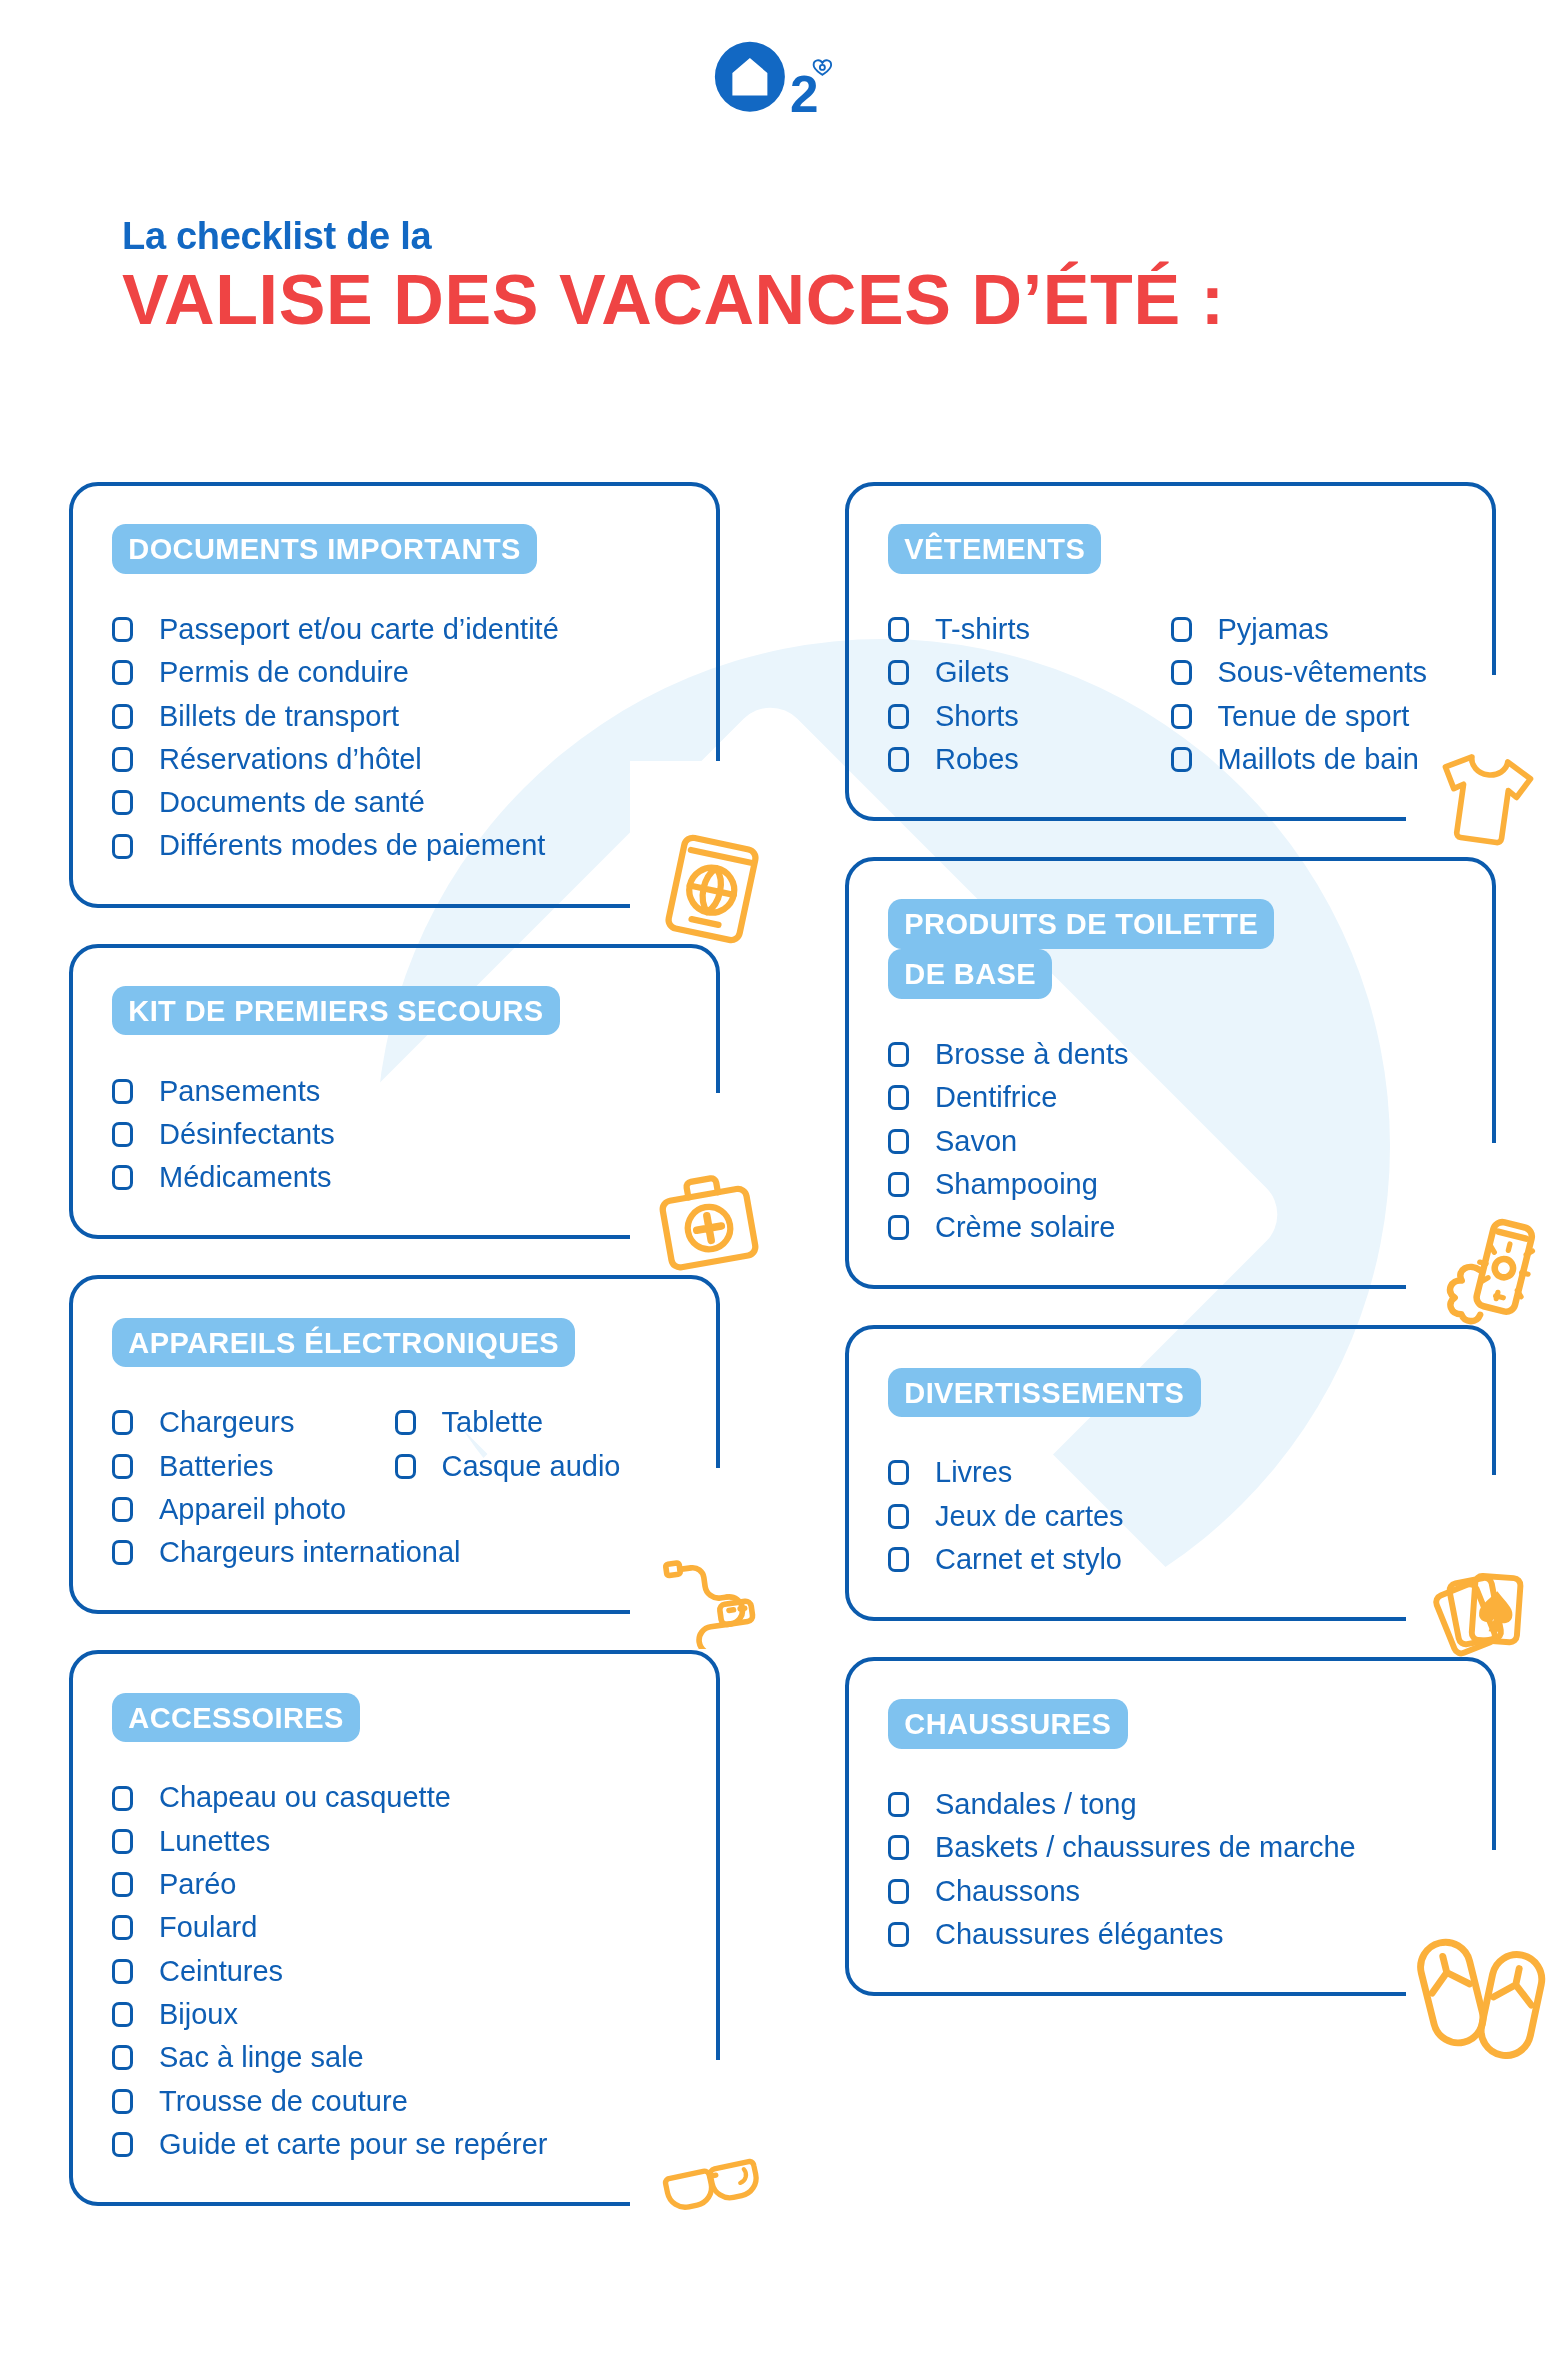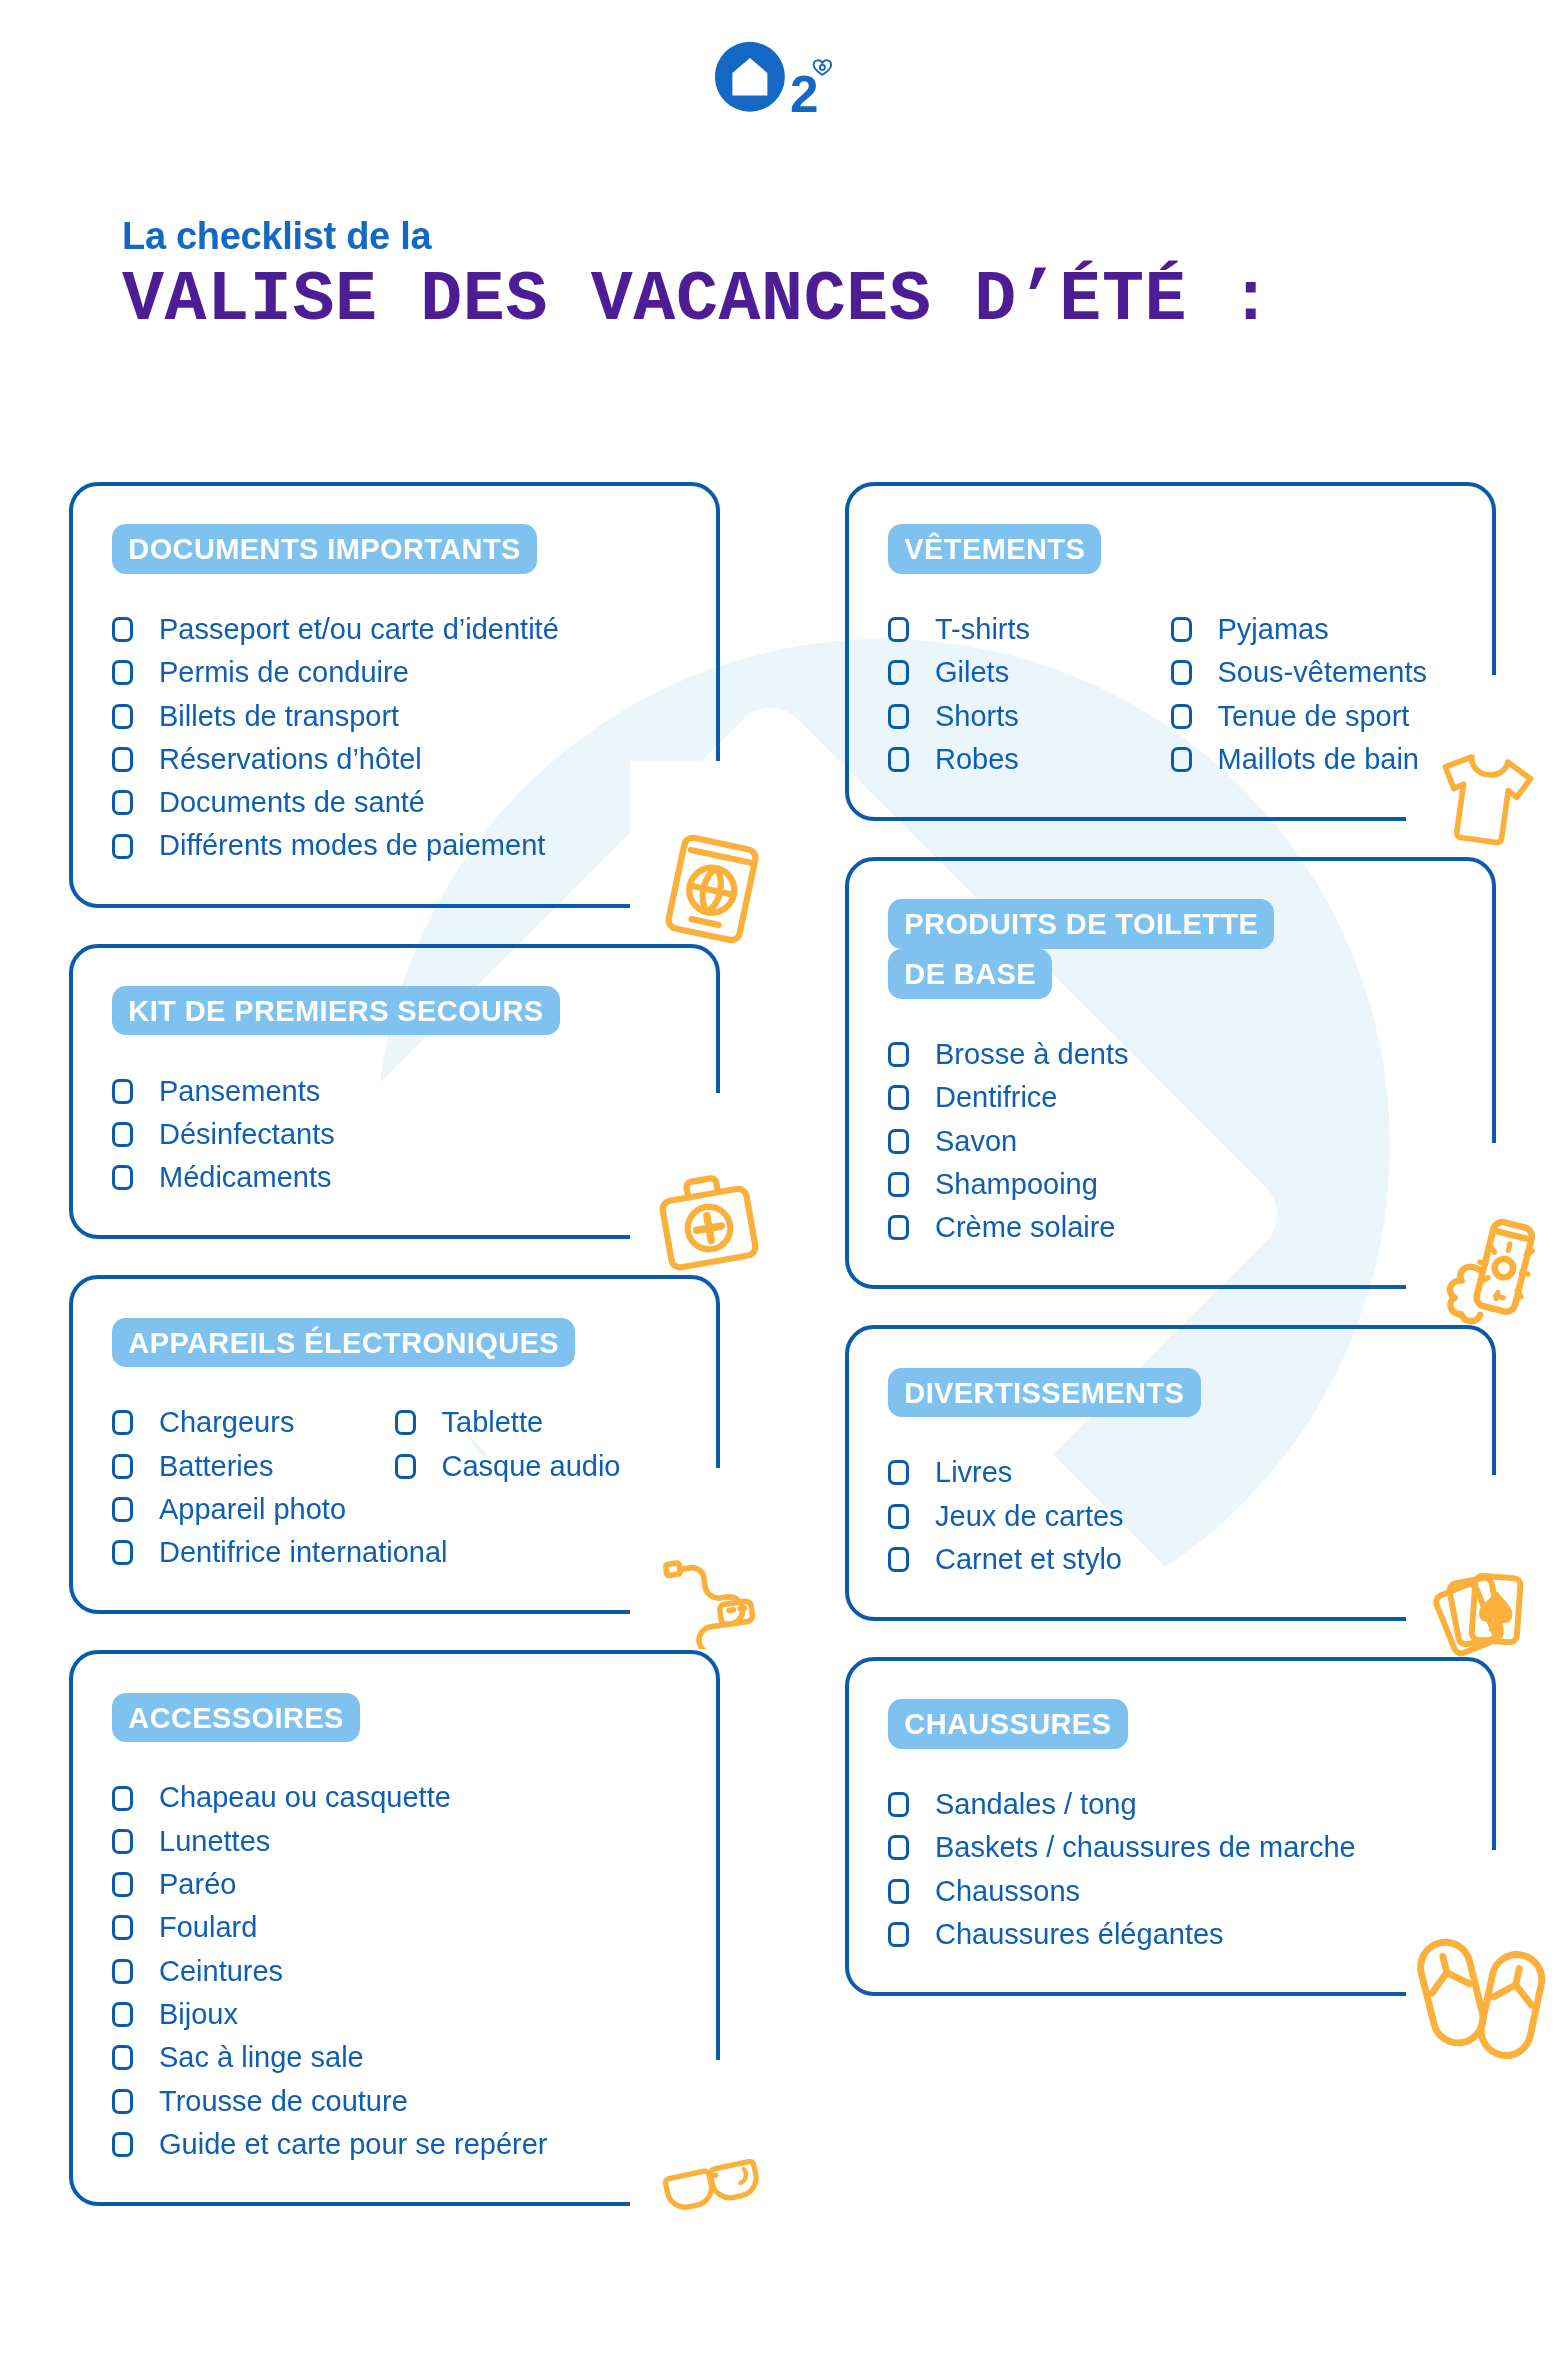--- a/index.html
+++ b/index.html
@@ -47,24 +47,23 @@
   }
   .logo{position:relative;width:144px;height:100px;}
 
   .title-block{position:absolute;left:74px;top:216px;margin-left:48px;}
   .kicker{
     font-size:38px;font-weight:bold;color:#1268C3;
     letter-spacing:-0.3px;line-height:1.1;
   }
   .headline{
     margin-top:6.3px;
-    font-size:70px;font-weight:bold;color:#4c1d95;
+    font-size:70px;font-weight:bold;color:#ef4444;
     letter-spacing:0.6px;line-height:1.05;
     white-space:nowrap;
-    font-family:Liberation Mono, monospace;
   }
 
   
   .cols{position:absolute;left:0;top:482px;width:1565px;display:flex;}
   .col{position:relative;}
   .col-left{margin-left:69px;width:651px;}
   .col-right{margin-left:125px;width:651px;}
 
   
   .card{
@@ -264,21 +263,21 @@
               <div class="item">
                 <span class="checkbox"></span>
                 <span class="item-label">Appareil photo</span>
               </div>
               <div class="item" style="visibility: hidden;">
                 <span class="checkbox"></span>
                 <span class="item-label"></span>
               </div>
               <div class="item">
                 <span class="checkbox"></span>
-                <span class="item-label">Dentifrice international</span>
+                <span class="item-label">Chargeurs international</span>
               </div>
               <div class="item" style="visibility: hidden;">
                 <span class="checkbox"></span>
                 <span class="item-label"></span>
               </div>
             </div>
           </div>
           <div class="deco" style="right: -60px; bottom: -41px;"><svg width="131" height="113" viewBox="0 0 100 100" fill="none" stroke="#FBB03B" stroke-width="5" stroke-linecap="round" stroke-linejoin="round">
               <g transform="rotate(-8 50 50)">
         <rect x="14" y="20" width="12" height="10" rx="2"></rect>

